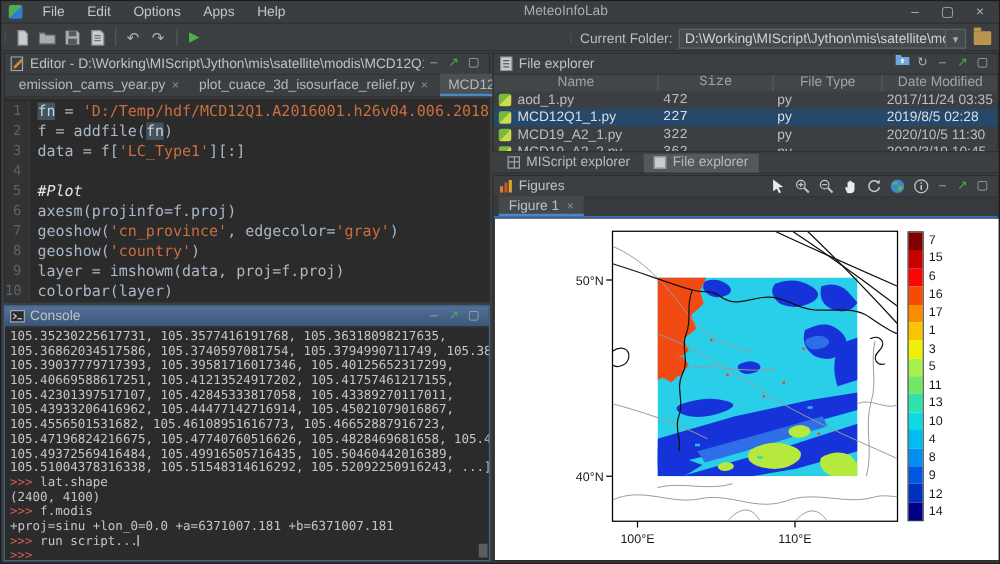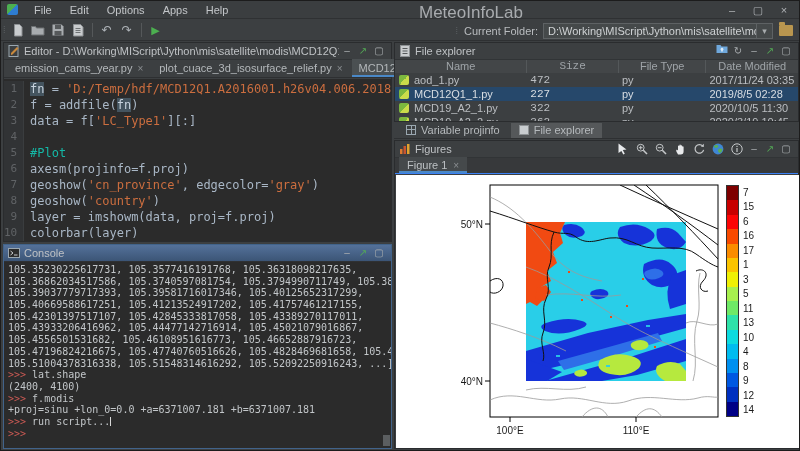--- a/index.html
+++ b/index.html
@@ -9,21 +9,21 @@
   *{box-sizing:border-box;}
 
   
   #titlebar{position:absolute;left:0;top:0;width:800px;height:18px;background:#3b3e40;
             border-bottom:1px solid #2f3133;display:flex;align-items:center;}
   .logo{width:11px;height:11px;margin:0 7px 0 6px;display:inline-block;
         background:
           linear-gradient(135deg,#4caf50 0 50%,#2e7dd1 50% 100%);
         border-radius:2px;}
   .menu-item{padding:0 9px;color:#c3c6c9;font-size:11px;cursor:default;}
-  #win-title{position:absolute;left:418px;top:2px;color:#a8abae;font-size:17px;}
+  #win-title{position:absolute;left:418px;top:2px;color:#a8abae;font-size:11px;}
   .win-controls{position:absolute;right:4px;top:0;height:18px;display:flex;align-items:center;}
   .win-btn{width:26px;text-align:center;color:#b0b3b6;font-size:11px;line-height:18px;}
 
   
   #toolbar{position:absolute;left:0;top:19px;width:800px;height:21px;background:#3c3f41;
            border-bottom:1px solid #2e3032;display:flex;align-items:center;}
   .tb-handle{color:#5d6164;font-size:9px;letter-spacing:-1px;margin:0 3px 0 2px;}
   .tb-icon{width:18px;height:16px;display:flex;align-items:center;justify-content:center;margin:0 1px;}
   .tb-sep{width:1px;height:14px;background:#55585a;margin:0 4px;}
   .glyph{font-size:12px;color:#aeb3b8;line-height:1;}
@@ -58,21 +58,21 @@
   .etab.active{background:#4b5052;}
   .etab.active:after{content:"";position:absolute;left:0;right:0;bottom:0;height:2px;background:#4a88c7;}
   #code-area{position:absolute;top:36px;bottom:0;left:0;right:0;background:#2b2b2b;
              font-family:"DejaVu Sans Mono",monospace;font-size:12px;overflow:hidden;padding-top:2px;}
   .code-line{display:flex;height:16px;line-height:16px;}
   .ln{width:20px;flex:none;text-align:right;padding-right:6px;color:#606366;background:#313335;
       border-right:1px solid #3a3d3f;font-size:11px;}
   .code-text{padding-left:6px;white-space:pre;}
   .tok.pl{color:#a9b7c6;}
   .tok.str{color:#cc6e3f;}
-  .tok.com{color:#14b8a6;}
+  .tok.com{color:#e5e5e5;font-style:italic;}
   .tok.hl{color:#c7d2dd;background:#44545f;}
 
   
   #console{left:2px;top:243px;width:389px;height:205px;border:1px solid #41638a;}
   #console .panel-header{background:linear-gradient(180deg,#54719a,#3c5576);border-bottom:1px solid #2f3133;}
   #console-body{position:absolute;top:17px;bottom:0;left:0;right:0;background:#2b2b2b;
                 font-family:"DejaVu Sans Mono",monospace;font-size:10px;color:#c2c6c9;
                 padding:2px 0 0 4px;overflow:hidden;}
   .console-line{height:11.7px;line-height:11.7px;white-space:pre;}
   .console-line .prompt{color:#cc5a54;}
@@ -278,20 +278,21 @@
   </div>
   <div id="console-body">
       <div class="console-line"><span>105.35230225617731, 105.3577416191768, 105.36318098217635,</span></div>
       <div class="console-line"><span>105.36862034517586, 105.3740597081754, 105.3794990711749, 105.38493843417443,</span></div>
       <div class="console-line"><span>105.39037779717393, 105.39581716017346, 105.40125652317299,</span></div>
       <div class="console-line"><span>105.40669588617251, 105.41213524917202, 105.41757461217155,</span></div>
       <div class="console-line"><span>105.42301397517107, 105.42845333817058, 105.43389270117011,</span></div>
       <div class="console-line"><span>105.43933206416962, 105.44477142716914, 105.45021079016867,</span></div>
       <div class="console-line"><span>105.4556501531682, 105.46108951616773, 105.46652887916723,</span></div>
       <div class="console-line"><span>105.47196824216675, 105.47740760516626, 105.4828469681658, 105.4882863311653,</span></div>
+      <div class="console-line"><span>105.49372569416484, 105.49916505716435, 105.50460442016389,</span></div>
       <div class="console-line"><span>105.51004378316338, 105.51548314616292, 105.52092250916243, ...]])</span></div>
       <div class="console-line"><span class="prompt">&gt;&gt;&gt; </span><span>lat.shape</span></div>
       <div class="console-line"><span>(2400, 4100)</span></div>
       <div class="console-line"><span class="prompt">&gt;&gt;&gt; </span><span>f.modis</span></div>
       <div class="console-line"><span>+proj=sinu +lon_0=0.0 +a=6371007.181 +b=6371007.181</span></div>
       <div class="console-line"><span class="prompt">&gt;&gt;&gt; </span><span>run script...</span><span class="caret"></span></div>
       <div class="console-line"><span class="prompt">&gt;&gt;&gt; </span><span></span></div>
     </div>
   <div id="console-scroll"></div>
 </div>
@@ -358,21 +359,21 @@
         <div class="tcell c-size">362</div>
         <div class="tcell c-type">py</div>
         <div class="tcell c-date">2020/3/19 10:45</div>
       </div>
     </div>
 </div>
 
 <div id="exp-tabs">
     <div class="xtab">
       <span class="xicon grid"></span>
-      <span>Variable projinfo</span>
+      <span>MIScript explorer</span>
     </div>
     <div class="xtab active">
       <span class="xicon page"></span>
       <span>File explorer</span>
     </div>
   </div>
 
 <div id="figures" class="panel">
   <div class="panel-header">
     <svg class="hicon" viewBox="0 0 12 12">

